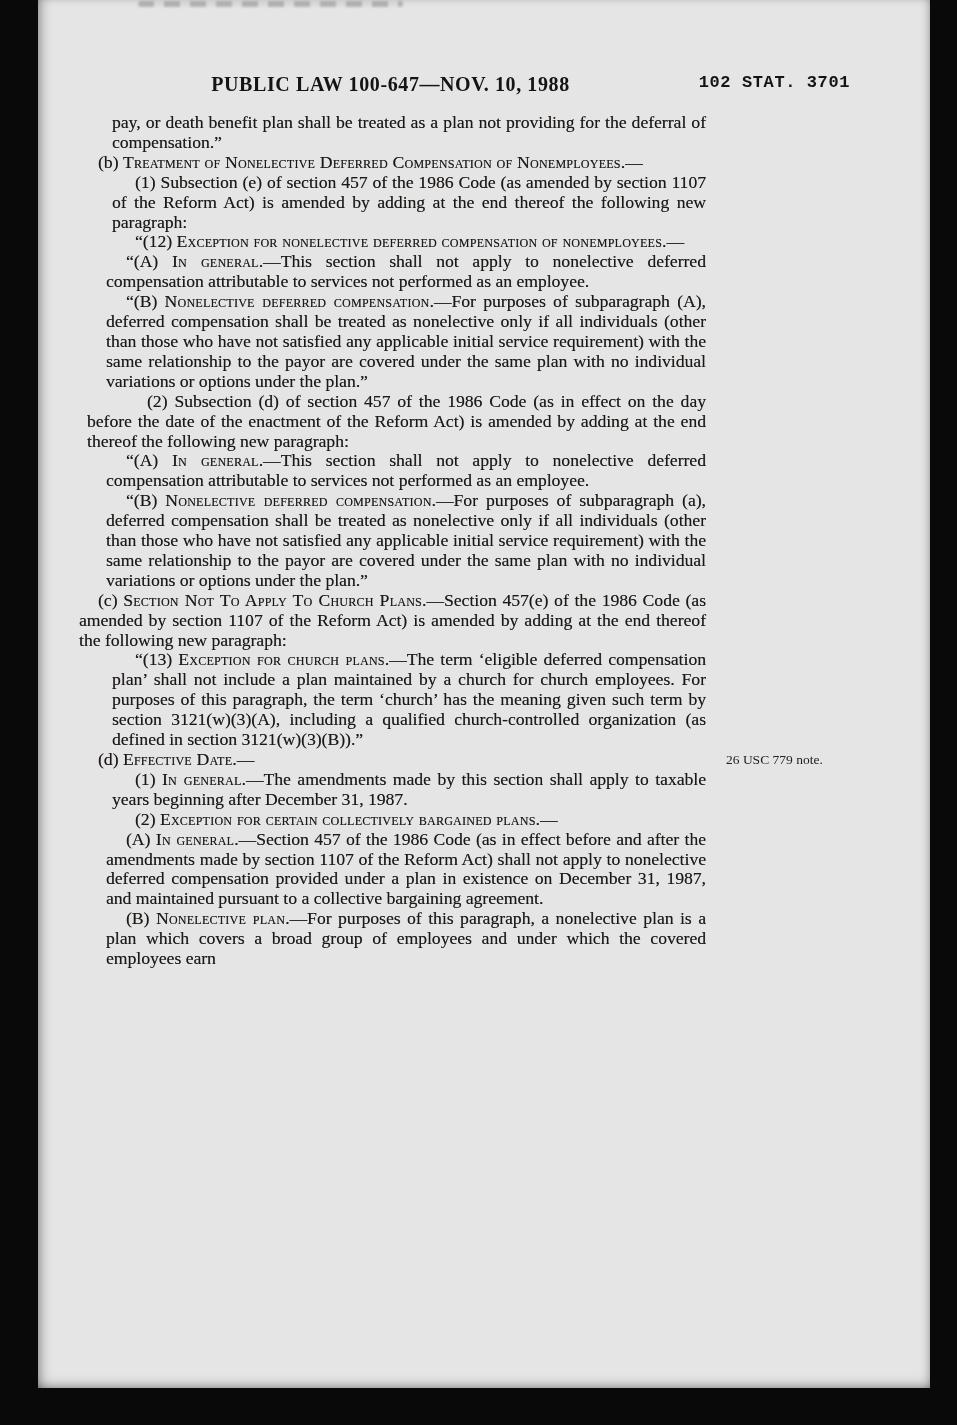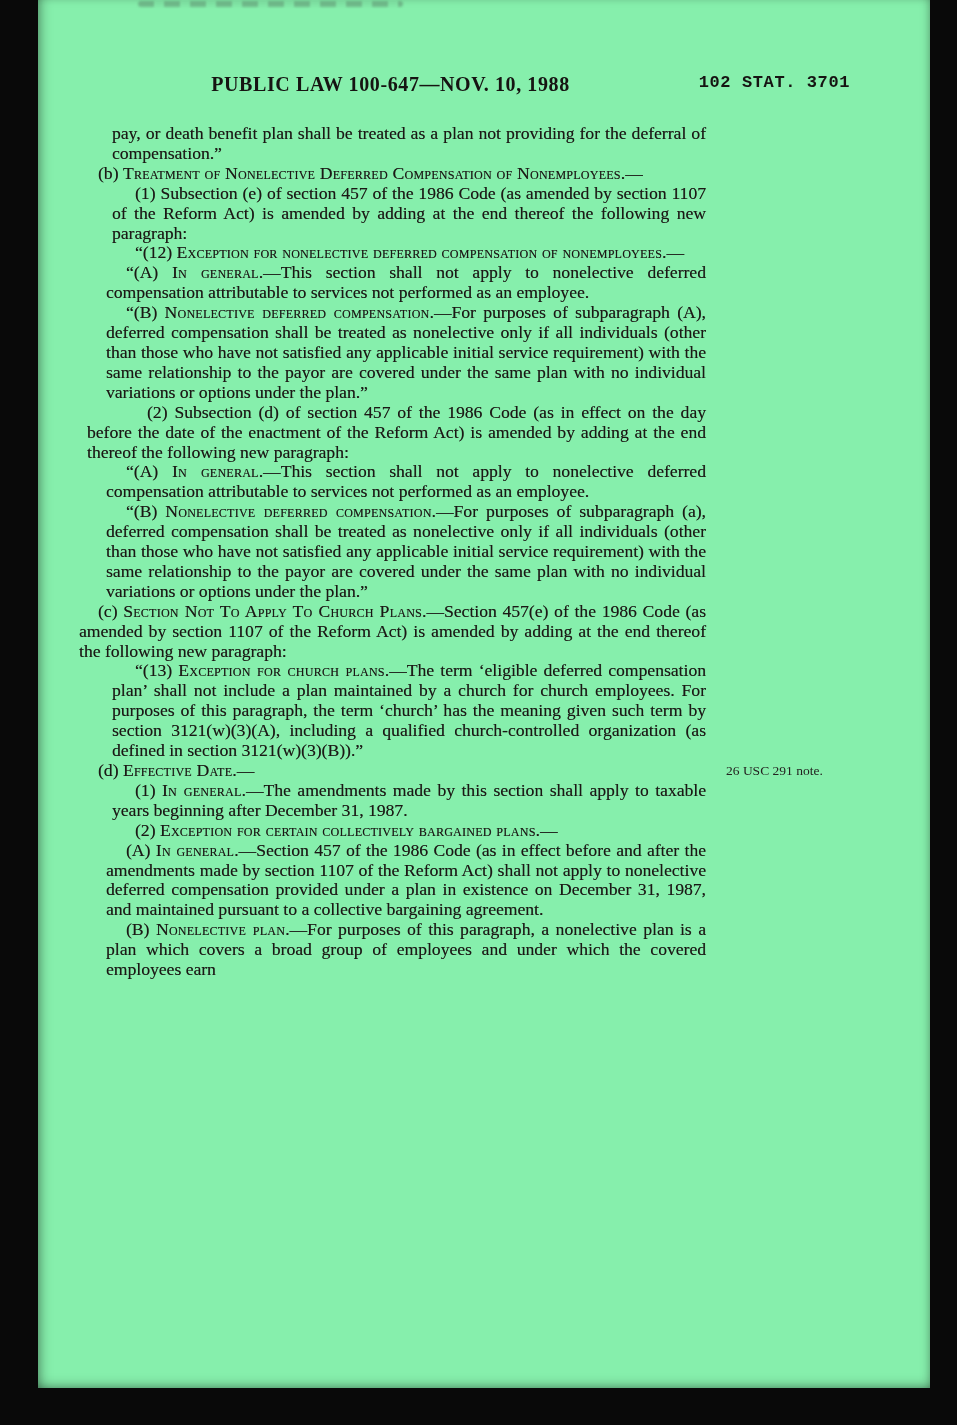--- a/index.html
+++ b/index.html
@@ -20,21 +20,21 @@
   .edge-left   { left: 0;     top: 0;       width: 38px;  height: 1425px; }
   .edge-right  { left: 930px; top: 0;       width: 27px;  height: 1425px; }
   .edge-bottom { left: 0;     top: 1388px;  width: 957px; height: 37px; }
 
   .page {
     position: absolute;
     left: 38px;
     top: 0;
     width: 892px;
     height: 1388px;
-    background: #86efac;
+    background: #e5e5e5;
     box-shadow:
       inset 8px 0 14px -8px rgba(0,0,0,0.5),
       inset -6px 0 12px -8px rgba(0,0,0,0.45),
       inset 0 -8px 14px -8px rgba(0,0,0,0.4);
   }
 
   
   .scan-artifact {
     position: absolute;
     top: 1px;
@@ -65,21 +65,21 @@
     right: 80px;
     font-size: 17px;
     font-weight: bold;
     letter-spacing: 0.6px;
     color: #161412;
     font-family: Liberation Mono, monospace;
   }
 
   .content {
     position: absolute;
-    top: 124px;
+    top: 113px;
     left: 37px;
     width: 631px;
     font-size: 17.6px;
     line-height: 19.9px;
     color: #1b1815;
     text-shadow: 0.2px 0 0 rgba(27,24,21,0.55);
   }
 
   .para {
     margin: 0;
@@ -128,21 +128,21 @@
       <p class="para subsec"><span class="rn">(b) </span><span class="sc">Treatment of Nonelective Deferred Compensation of Nonemployees</span><span class="rn">.—</span></p>
       <p class="para numpar"><span class="rn">(1) Subsection (e) of section 457 of the 1986 Code (as amended by section 1107 of the Reform Act) is amended by adding at the end thereof the following new paragraph:</span></p>
       <p class="para numpar"><span class="rn">“(12) </span><span class="sc">Exception for nonelective deferred compensation of nonemployees</span><span class="rn">.—</span></p>
       <p class="para subpar"><span class="rn">“(A) </span><span class="sc">In general</span><span class="rn">.—This section shall not apply to nonelective deferred compensation attributable to services not performed as an employee.</span></p>
       <p class="para subpar"><span class="rn">“(B) </span><span class="sc">Nonelective deferred compensation</span><span class="rn">.—For purposes of subparagraph (A), deferred compensation shall be treated as nonelective only if all individuals (other than those who have not satisfied any applicable initial service requirement) with the same relationship to the payor are covered under the same plan with no individual variations or options under the plan.”</span></p>
       <p class="para numpar-flush"><span class="rn">(2) Subsection (d) of section 457 of the 1986 Code (as in effect on the day before the date of the enactment of the Reform Act) is amended by adding at the end thereof the following new paragraph:</span></p>
       <p class="para subpar"><span class="rn">“(A) </span><span class="sc">In general</span><span class="rn">.—This section shall not apply to nonelective deferred compensation attributable to services not performed as an employee.</span></p>
       <p class="para subpar"><span class="rn">“(B) </span><span class="sc">Nonelective deferred compensation</span><span class="rn">.—For purposes of subparagraph (a), deferred compensation shall be treated as nonelective only if all individuals (other than those who have not satisfied any applicable initial service requirement) with the same relationship to the payor are covered under the same plan with no individual variations or options under the plan.”</span></p>
       <p class="para subsec"><span class="rn">(c) </span><span class="sc">Section Not To Apply To Church Plans</span><span class="rn">.—Section 457(e) of the 1986 Code (as amended by section 1107 of the Reform Act) is amended by adding at the end thereof the following new paragraph:</span></p>
       <p class="para numpar"><span class="rn">“(13) </span><span class="sc">Exception for church plans</span><span class="rn">.—The term ‘eligible deferred compensation plan’ shall not include a plan maintained by a church for church employees. For purposes of this paragraph, the term ‘church’ has the meaning given such term by section 3121(w)(3)(A), including a qualified church-controlled organization (as defined in section 3121(w)(3)(B)).”</span></p>
-      <p class="para subsec"><span class="rn">(d) </span><span class="sc">Effective Date</span><span class="rn">.—</span><span class="margin-note">26 USC 291 note.</span></p>
+      <p class="para subsec"><span class="rn">(d) </span><span class="sc">Effective Date</span><span class="rn">.—</span><span class="margin-note">26 USC 779 note.</span></p>
       <p class="para numpar"><span class="rn">(1) </span><span class="sc">In general</span><span class="rn">.—The amendments made by this section shall apply to taxable years beginning after December 31, 1987.</span></p>
       <p class="para numpar"><span class="rn">(2) </span><span class="sc">Exception for certain collectively bargained plans</span><span class="rn">.—</span></p>
       <p class="para subpar"><span class="rn">(A) </span><span class="sc">In general</span><span class="rn">.—Section 457 of the 1986 Code (as in effect before and after the amendments made by section 1107 of the Reform Act) shall not apply to nonelective deferred compensation provided under a plan in existence on December 31, 1987, and maintained pursuant to a collective bargaining agreement.</span></p>
       <p class="para subpar"><span class="rn">(B) </span><span class="sc">Nonelective plan</span><span class="rn">.—For purposes of this paragraph, a nonelective plan is a plan which covers a broad group of employees and under which the covered employees earn</span></p>
     </div>
 </div>
 
 <div class="edge edge-left"></div>
 <div class="edge edge-right"></div>
 <div class="edge edge-bottom"></div>

